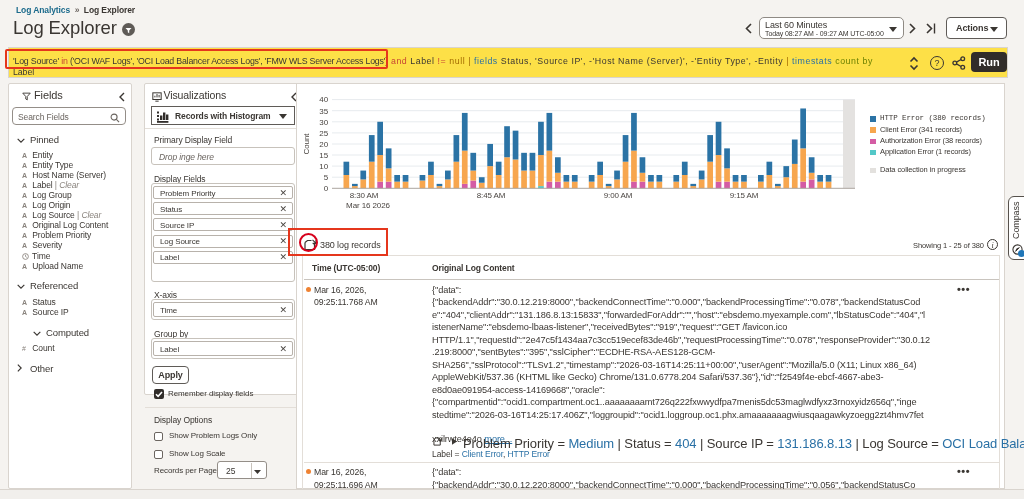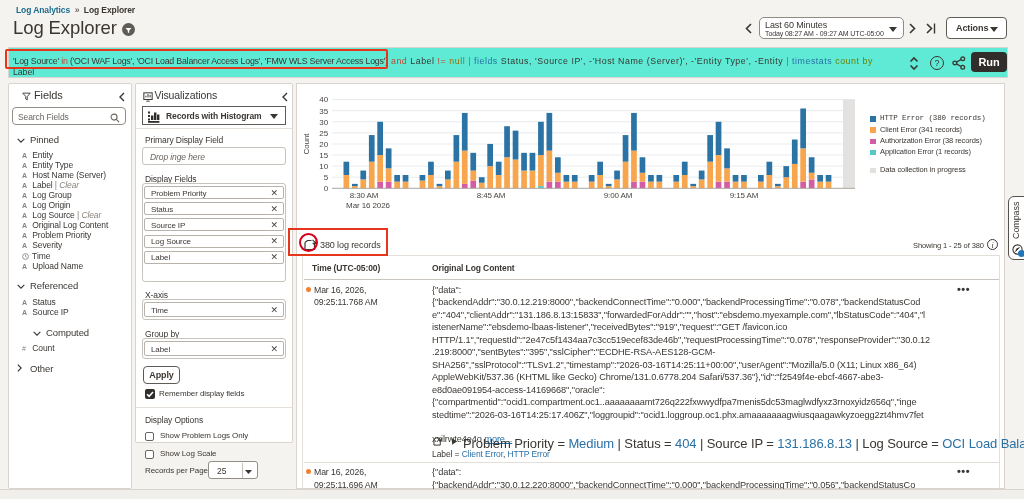--- a/index.html
+++ b/index.html
@@ -45,21 +45,21 @@
     <path d="M1 1 L5.5 5.5 L1 10" fill="none" stroke="#3a3632" stroke-width="1.6"></path>
     <path d="M8.5 0.5 v10" stroke="#3a3632" stroke-width="1.4"></path>
   </svg>
 <div class="abs" style="left:946px; top:17px; width:61px; height:22px; background:#fff; border:1px solid #5f5b57; border-radius:4px;">
   <div class="lbl" style="left:9px; top:5px; font-size:9px; font-weight:bold; color:#3a3632;">Actions</div>
   <svg class="abs" style="right:8px; top:9px;" width="8" height="5">
       <path d="M0 0 h8 l-4 5 z" fill="#3a3632"></path>
     </svg>
 </div>
 
-<div class="abs" style="left:8px; top:47px; width:1000px; height:31px; background:#5eead4; border:1px solid #d9d4ce;">
+<div class="abs" style="left:8px; top:47px; width:1000px; height:31px; background:#fde047; border:1px solid #d9d4ce;">
   <div class="lbl" style="left:4px; top:7.5px; font-size:8.8px; letter-spacing:-0.2px; color:#3a3632;">'Log Source'<span style="color:#c74634"> in </span>('OCI WAF Logs', 'OCI Load Balancer Access Logs', 'FMW WLS Server Access Logs')<span style="letter-spacing:0.55px;"><span style="color:#c74634"> and </span>Label<span style="color:#c74634"> != </span><span style="color:#a36b00">null </span><span style="color:#a36b00">| </span><span style="color:#2970a5">fields </span>Status, 'Source IP', -'Host Name (Server)', -'Entity Type', -Entity <span style="color:#a36b00">| </span><span style="color:#2970a5">timestats </span><span style="color:#6b8000">count by</span></span></div>
   <div class="lbl" style="left:4px; top:19px; font-size:8.8px; color:#3a3632;">Label</div>
 
   <svg class="abs" style="left:899px; top:8px;" width="12" height="15" viewBox="0 0 12 15">
       <path d="M2.5 5.5 L6 2 L9.5 5.5" fill="none" stroke="#3a3632" stroke-width="1.6"></path>
       <path d="M2.5 9.5 L6 13 L9.5 9.5" fill="none" stroke="#3a3632" stroke-width="1.6"></path>
     </svg>
   <div class="abs" style="left:921px; top:8px; width:14px; height:14px; border:1.2px solid #3a3632; border-radius:50%; font-size:9px; text-align:center; line-height:12px; color:#3a3632;">?</div>
   <svg class="abs" style="left:943px; top:8px;" width="14" height="14" viewBox="0 0 15 15">
       <circle cx="3" cy="7.5" r="2" fill="none" stroke="#3a3632" stroke-width="1.4"></circle>
@@ -114,21 +114,21 @@
       <div class="lbl" style="left:24px; top:243px; font-size:9.5px;"><svg width="8" height="5" viewBox="0 0 9 6" style="margin-right:5px;">
           <path d="M0.5 1 L4.5 5 L8.5 1" fill="none" stroke="#3a3632" stroke-width="1.4"></path>
         </svg>Computed</div>
       <div class="lbl" style="left:13px; top:259px; font-size:8.5px;"><span style="display:inline-block; width:8px;"><span style="color:#8a847e; font-size:7px;">#</span></span> Count</div>
       <div class="lbl" style="left:8px; top:279px; font-size:9.5px;"><svg width="5" height="8" viewBox="0 0 6 9" style="margin-right:8px;">
           <path d="M1 0.5 L5 4.5 L1 8.5" fill="none" stroke="#3a3632" stroke-width="1.4"></path>
         </svg>Other</div>
     </div>
 </div>
 
-<div class="panel" style="left:135px; top:83px; width:158px; height:360px;">
+<div class="panel" style="left:144px; top:83px; width:158px; height:312px;">
   <svg class="abs" style="left:7px; top:8px;" width="10" height="10" viewBox="0 0 12 12">
       <rect x="1" y="1" width="10" height="8" fill="none" stroke="#3a3632" stroke-width="1.2"></rect>
       <path d="M3.5 6.5 v-2 M6 6.5 v-4 M8.5 6.5 v-3" stroke="#3a3632" stroke-width="1.2"></path>
       <path d="M4 11 h4" stroke="#3a3632" stroke-width="1.2"></path>
     </svg>
   <div class="lbl" style="left:18.5px; top:5px; font-size:10.5px;">Visualizations</div>
   <svg class="abs" style="left:146px; top:8px;" width="6" height="10" viewBox="0 0 6 10">
       <path d="M5 1 L1 5 L5 9" fill="none" stroke="#3a3632" stroke-width="1.4"></path>
     </svg>
   <div class="abs" style="left:6px; top:22px; width:144px; height:19px; border:1px solid #5f5b57; border-radius:0; background:#fff;">

